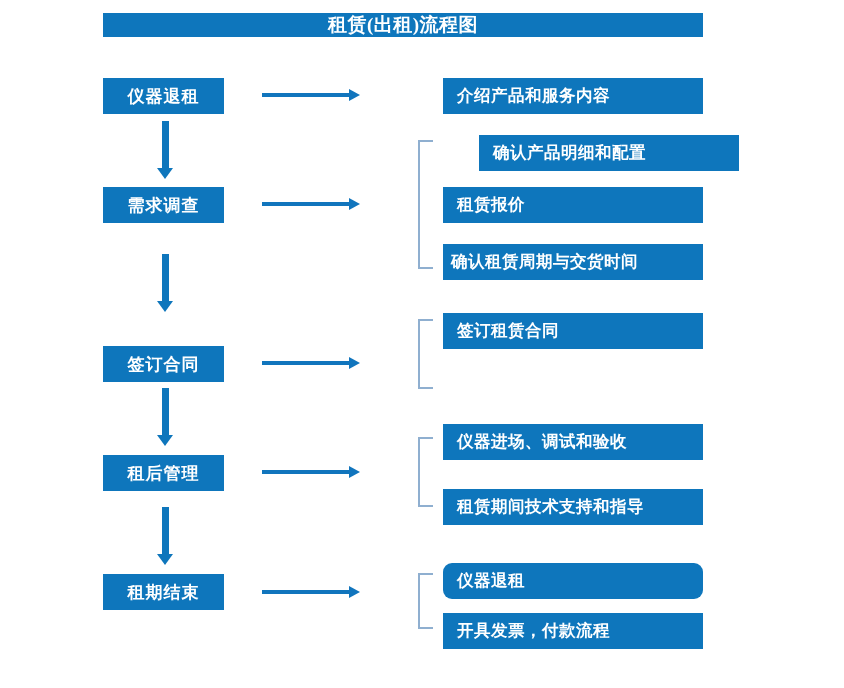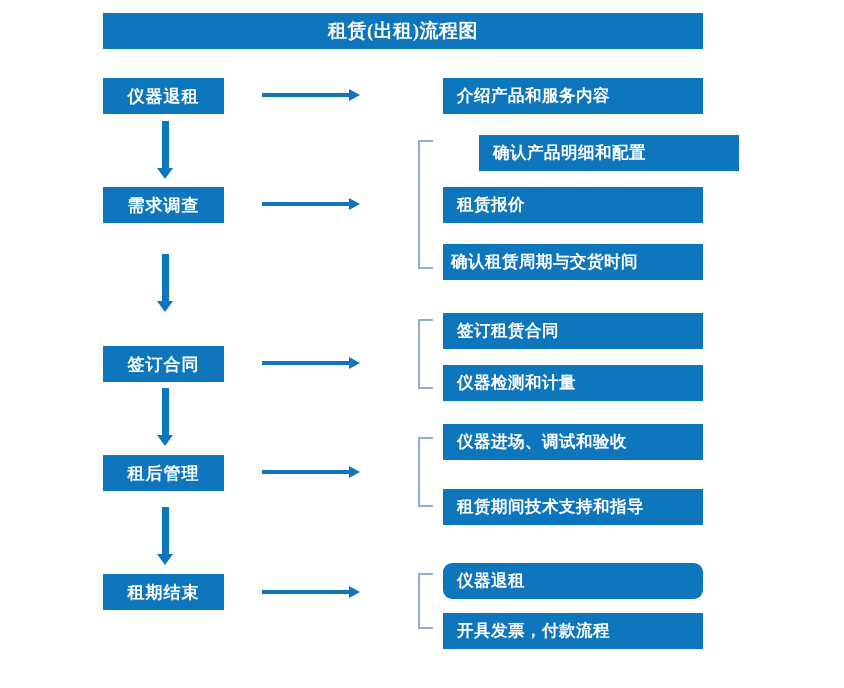--- a/index.html
+++ b/index.html
@@ -17,21 +17,21 @@
     background: #ffffff;
     overflow: hidden;
   }
 
   
   .title-bar {
     position: absolute;
     left: 103px;
     top: 13px;
     width: 600px;
-    height: 36px;
+    height: 24px;
     background: #0E76BC;
     color: #ffffff;
     font-size: 19px;
     font-weight: bold;
     display: flex;
     align-items: center;
     justify-content: center;
     letter-spacing: 0.5px;
   }
 
@@ -177,19 +177,18 @@
   <div class="bracket" style="top:140px; height:129px;"></div>
   <div class="bracket" style="top:319px; height:70px;"></div>
   <div class="bracket" style="top:437px; height:70px;"></div>
   <div class="bracket" style="top:573px; height:56px;"></div>
 
   <div class="node detail" style="top:78px;">介绍产品和服务内容</div>
   <div class="node detail" style="top:135px;margin-left:36px;">确认产品明细和配置</div>
   <div class="node detail" style="top:187px;">租赁报价</div>
   <div class="node detail" style="top:244px;padding-left:8px;">确认租赁周期与交货时间</div>
   <div class="node detail" style="top:313px;">签订租赁合同</div>
-  <div class="node detail" style="top:365px;">仪器检测和计量</div>
   <div class="node detail" style="top:424px;">仪器进场、调试和验收</div>
   <div class="node detail" style="top:489px;">租赁期间技术支持和指导</div>
   <div class="node detail" style="top:563px;border-radius:9px;">仪器退租</div>
   <div class="node detail" style="top:613px;">开具发票，付款流程</div>
 
 </div>
 
 </body></html>

